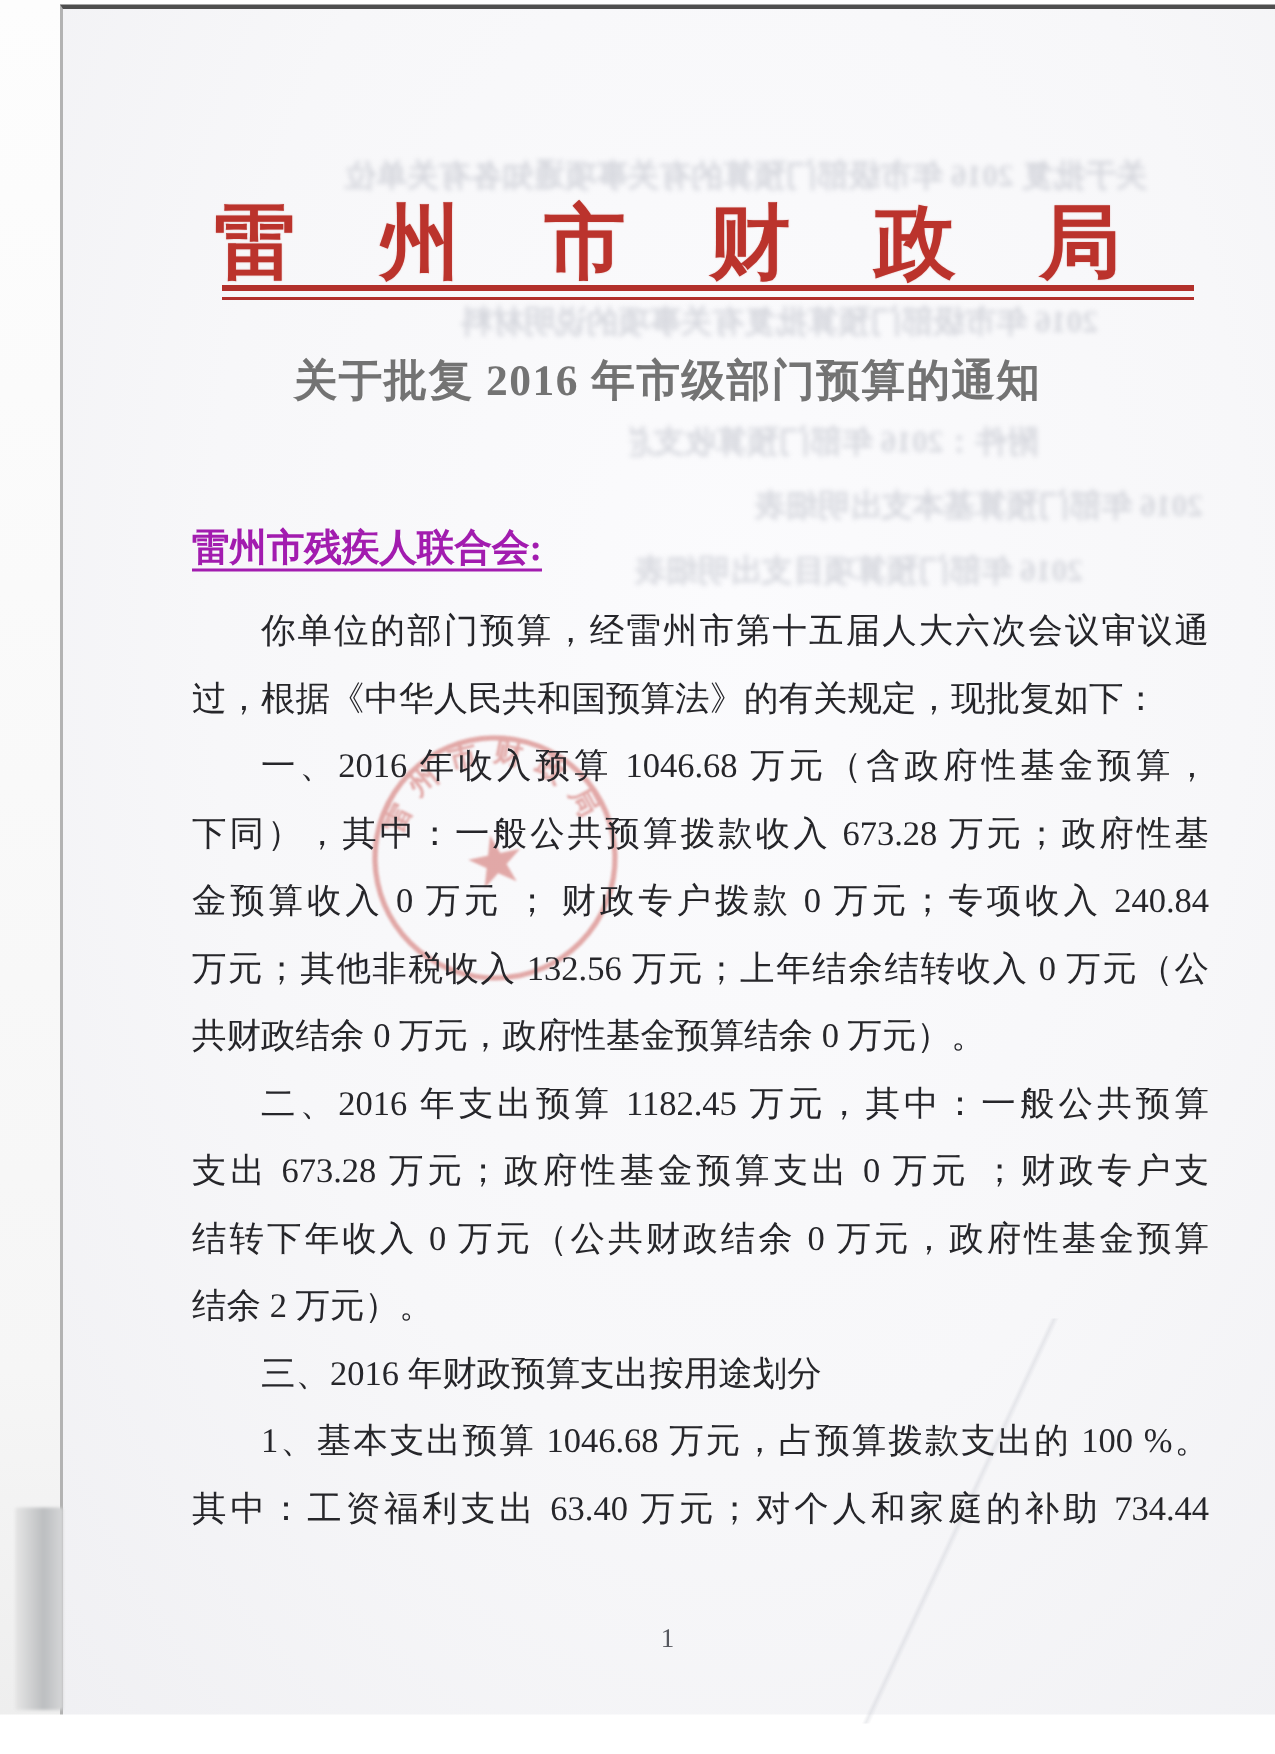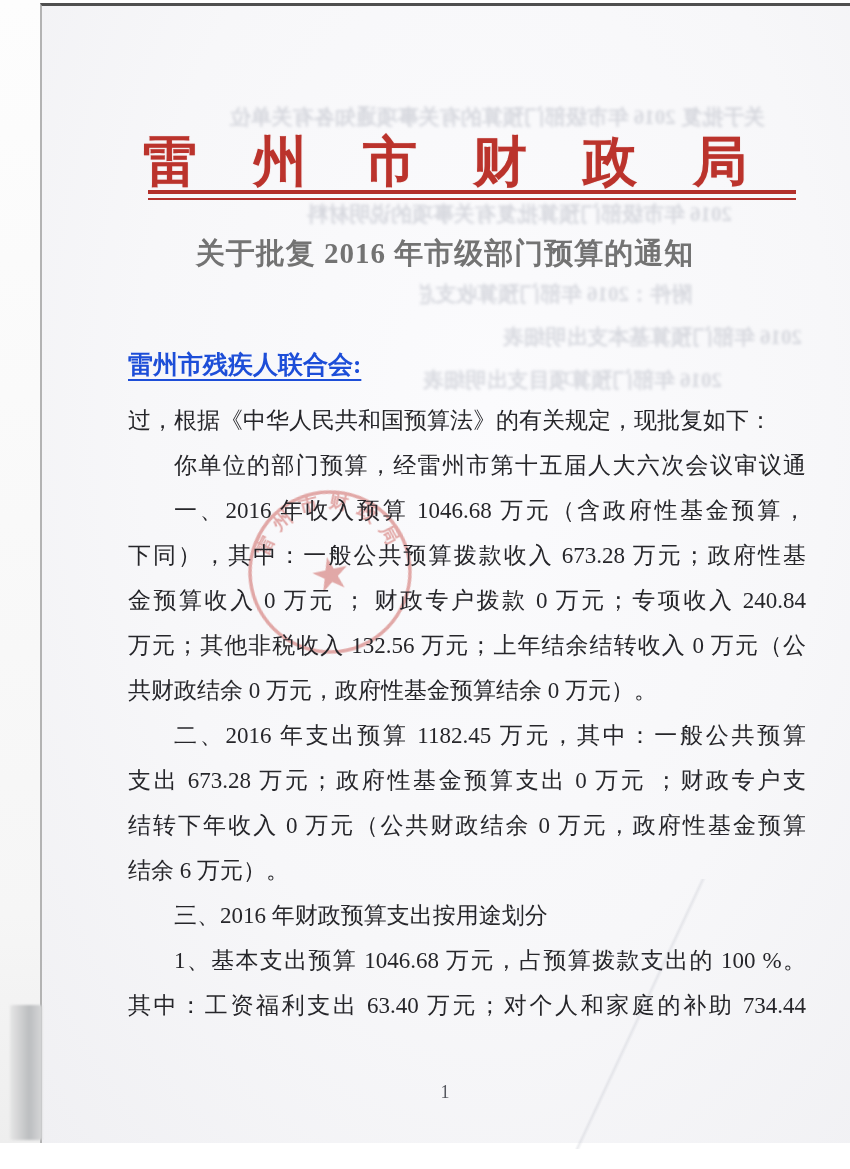--- a/index.html
+++ b/index.html
@@ -45,21 +45,21 @@
   }
   
   .doc-title{
     position:absolute;left:40px;right:0;top:234px;
     text-align:center;font-size:29px;font-weight:bold;color:#737373;
     letter-spacing:1px;white-space:nowrap;
   }
   
   .recipient{
     position:absolute;left:128px;top:348px;
-    font-size:25px;font-weight:bold;color:#1d4ed8;
+    font-size:25px;font-weight:bold;color:#a21caf;
     text-decoration:underline;text-underline-offset:6px;
     text-decoration-thickness:2px;
   }
   
   .doc-body{
     position:absolute;left:128px;top:398px;width:678px;
     font-size:23px;color:#26262a;
   }
   .doc-body .line{
     height:45px;line-height:45px;white-space:nowrap;overflow:visible;
@@ -116,29 +116,29 @@
     <text font-size="19" font-weight="bold" fill="#c23a34" letter-spacing="9">
       <textPath href="#sealArc" startOffset="14%">雷州市财政局</textPath>
     </text>
     <text x="86" y="104" text-anchor="middle" font-size="46" fill="#c23a34">★</text>
   </svg>
 </div>
 
 <div class="recipient">雷州市残疾人联合会:</div>
 
 <div class="doc-body" id="doc-body">
+    <div class="line indent j">你单位的部门预算，经雷州市第十五届人大六次会议审议通</div>
     <div class="line">过，根据《中华人民共和国预算法》的有关规定，现批复如下：</div>
-    <div class="line indent j">你单位的部门预算，经雷州市第十五届人大六次会议审议通</div>
     <div class="line indent j">一、2016 年收入预算 1046.68 万元（含政府性基金预算，</div>
     <div class="line j">下同），其中：一般公共预算拨款收入 673.28 万元；政府性基</div>
     <div class="line j">金预算收入 0 万元 ； 财政专户拨款 0 万元；专项收入 240.84</div>
     <div class="line j">万元；其他非税收入 132.56 万元；上年结余结转收入 0 万元（公</div>
     <div class="line">共财政结余 0 万元，政府性基金预算结余 0 万元）。</div>
     <div class="line indent j">二、2016 年支出预算 1182.45 万元，其中：一般公共预算</div>
     <div class="line j">支出 673.28 万元；政府性基金预算支出 0 万元 ；财政专户支</div>
     <div class="line j">结转下年收入 0 万元（公共财政结余 0 万元，政府性基金预算</div>
-    <div class="line">结余 6 万元）。</div>
+    <div class="line">结余 2 万元）。</div>
     <div class="line indent">三、2016 年财政预算支出按用途划分</div>
     <div class="line indent j">1、基本支出预算 1046.68 万元，占预算拨款支出的 100 %。</div>
     <div class="line j">其中：工资福利支出 63.40 万元；对个人和家庭的补助 734.44</div>
   </div>
 
 <div class="page-num">1</div>
 
 </body></html>

